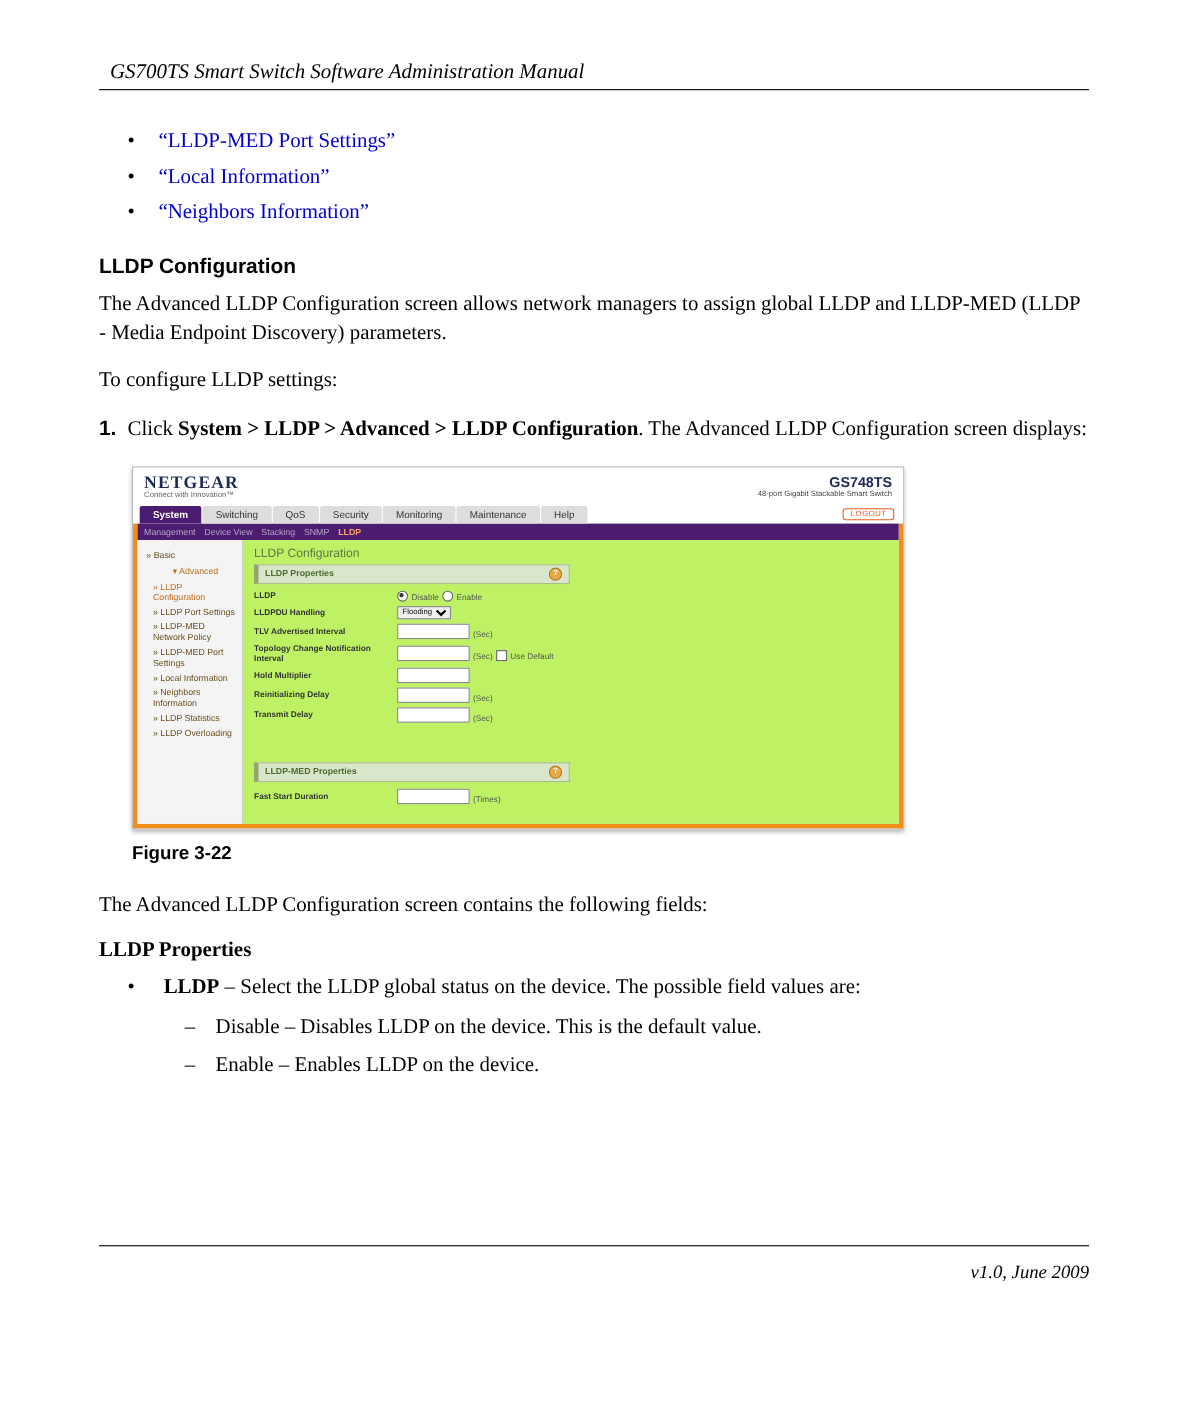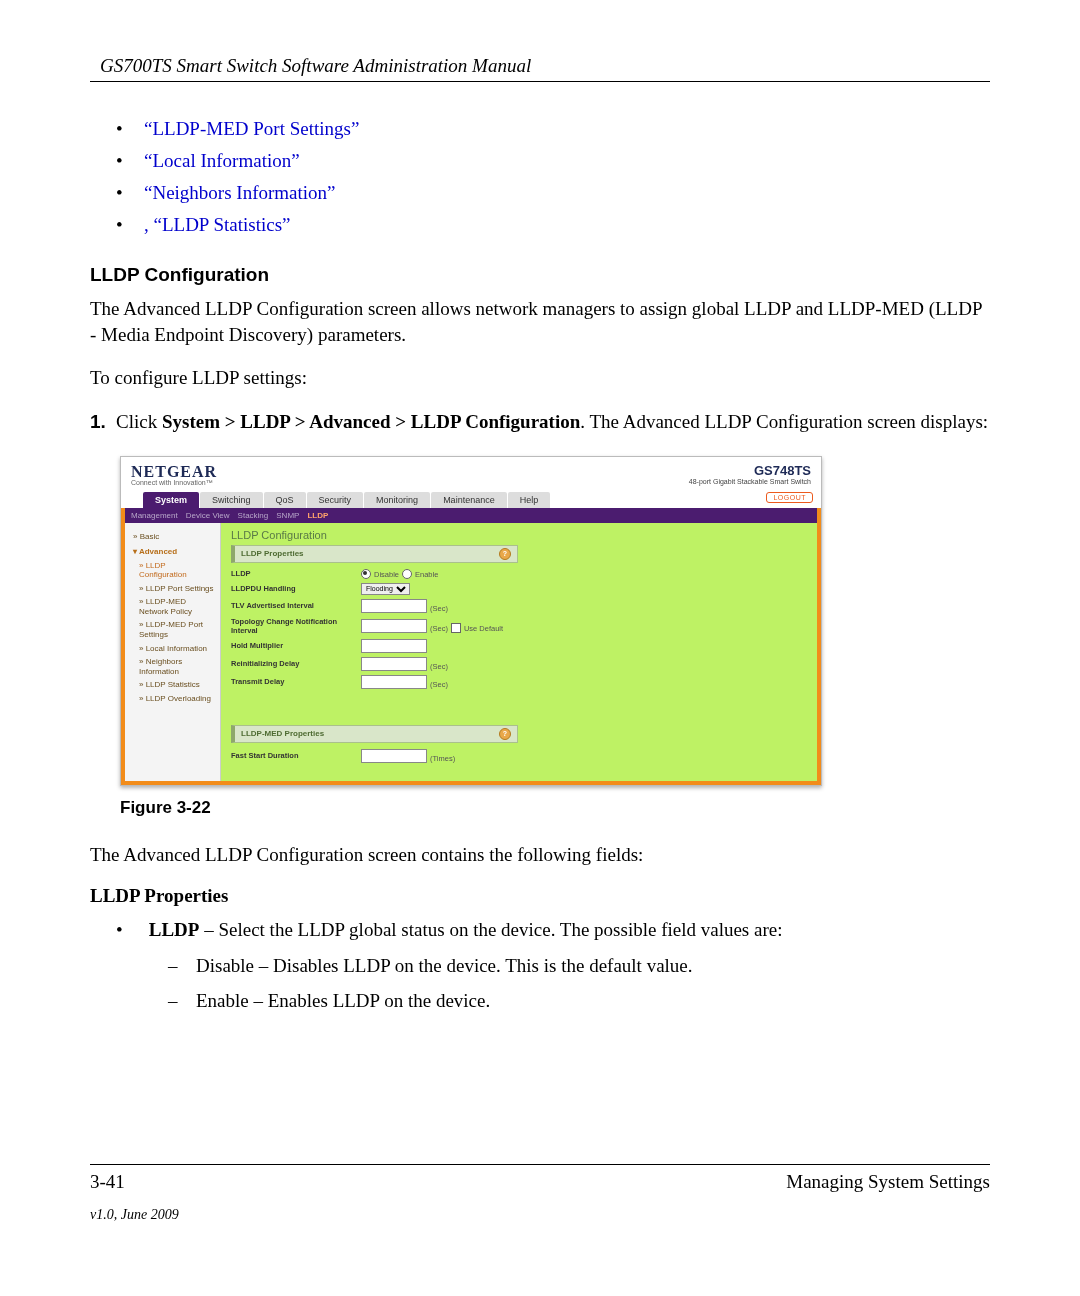--- a/index.html
+++ b/index.html
@@ -118,23 +118,23 @@
     display: inline-block;
     width: 28px;
   }
   .footer {
     display: flex;
     justify-content: space-between;
     font-size: 19px;
     margin-top: 4px;
   }
   .footer-version {
-    text-align: left;
+    text-align: right;
     font-style: italic;
-    font-size: 14px;
+    font-size: 17px;
     margin-top: 14px;
   }
 
   
   .mock {
     width: 700px;
     border: 1px solid #bbb;
     background: #fff;
     font-family: Verdana, Arial, sans-serif;
     font-size: 9px;
@@ -173,22 +173,22 @@
   .mock-orange-frame {
     border-left: 4px solid #f28c1a;
     border-right: 4px solid #f28c1a;
     border-bottom: 4px solid #f28c1a;
     border-top: 0;
     background: #fff;
   }
   .mock-tabs {
     display: flex;
     gap: 1px;
-    padding: 4px 6px 0 22px;
-    align-items: flex-start;
+    padding: 4px 6px 0 6px;
+    align-items: center;
   }
   .mock-tab {
     background: #ddd;
     padding: 3px 12px;
     font-size: 9px;
     color: #333;
     border-radius: 2px 2px 0 0;
   }
   .mock-tab.active {
     background: #4b1c6f;
@@ -232,21 +232,22 @@
     font-size: 8px;
     border-right: 1px solid #ccc;
     padding: 6px 0;
   }
   .side-section {
     color: #6a4f20;
     padding: 3px 8px;
   }
   .side-section.exp {
     color: #b76f1a;
-    font-weight: bold;
+    font-weight: normal;
+    margin-left: 24px;
   }
   .side-item {
     color: #6a4f20;
     padding: 2px 6px 2px 14px;
     line-height: 1.2;
     word-wrap: break-word;
   }
   .side-item.active { color: #c26a1c; }
   .mock-main {
     flex: 1;
@@ -332,21 +333,20 @@
 
 <div class="page">
 
   <div class="running-head">GS700TS Smart Switch Software Administration Manual</div>
   <hr class="rule">
 
   <ul class="links">
     <li><a class="xref">“LLDP-MED Port Settings”</a></li>
     <li><a class="xref">“Local Information”</a></li>
     <li><a class="xref">“Neighbors Information”</a></li>
-    <li><a class="xref">, “LLDP Statistics”</a></li>
   </ul>
 
   <h2 class="sec">LLDP Configuration</h2>
   <p class="body">The Advanced LLDP Configuration screen allows network managers to assign global LLDP and LLDP-MED (LLDP - Media Endpoint Discovery) parameters.</p>
   <p class="body">To configure LLDP settings:</p>
 
   <ol class="steps">
     <li>
       <span class="num">1.</span><span>Click </span><span class="bold">System &gt; LLDP &gt; Advanced &gt; LLDP Configuration</span><span>. The Advanced LLDP Configuration screen displays:</span>
     </li>
@@ -493,19 +493,15 @@
     <li>
       <span class="bold">LLDP</span><span> – Select the LLDP global status on the device. The possible field values are:</span>
       <ul class="dashes">
         <li>Disable – Disables LLDP on the device. This is the default value.</li>
         <li>Enable – Enables LLDP on the device.</li>
       </ul>
     </li>
   </ul>
 
   <hr class="rule-bottom">
-  <div class="footer">
-    <span>3-41</span>
-    <span>Managing System Settings</span>
-  </div>
   <div class="footer-version">v1.0, June 2009</div>
 
 </div>
 
 </body></html>

